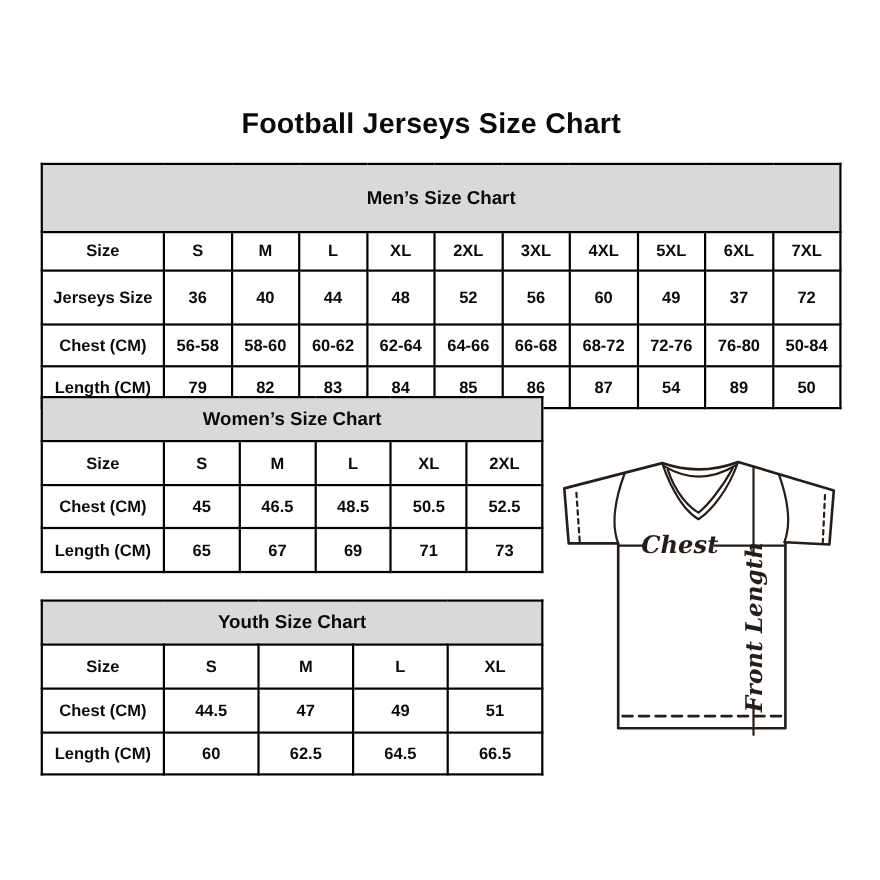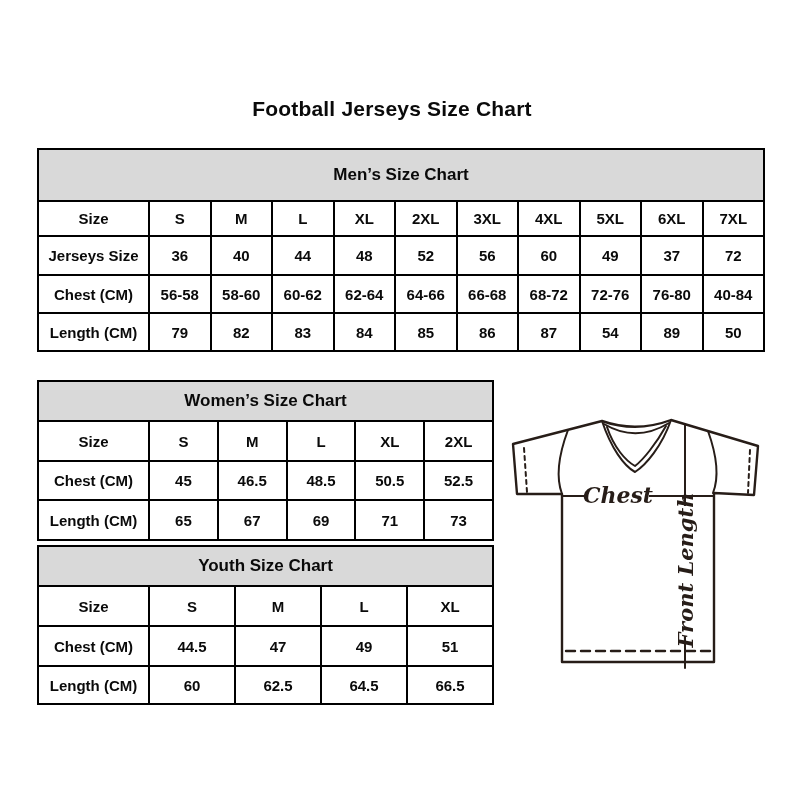--- a/index.html
+++ b/index.html
@@ -2,37 +2,37 @@
 <html><head>
 <meta charset="utf-8">
 <style>
   html,body{margin:0;padding:0;background:#fff;}
   .canvas{
     position:relative;width:800px;height:800px;background:#ffffff;
     font-family:"Liberation Sans",sans-serif;color:#000;overflow:hidden;
   }
   .page-title{
     position:absolute;top:97px;left:0;width:784px;text-align:center;
-    font-size:21px;font-weight:bold;letter-spacing:0.2px;color:#0a0a0a;
+    font-size:26px;font-weight:bold;letter-spacing:0.2px;color:#0a0a0a;
   }
   table.size-table{
     position:absolute;border-collapse:collapse;table-layout:fixed;
     background:#fff;
   }
   table.size-table td{
     border:2px solid #000;text-align:center;vertical-align:middle;
     font-weight:bold;font-size:15px;padding:0;color:#0a0a0a;overflow:hidden;
   }
   table.size-table td.hdr{
     background:#d9d9d9;font-size:17px;
   }
   table.mens{left:37px;top:148px;width:726px;}
-  table.womens{left:37px;top:380px;width:455px;padding-left:21px;}
+  table.womens{left:37px;top:360px;width:455px;padding-left:21px;}
   table.youth{left:37px;top:545px;width:455px;padding-left:35px;}
-  tr.hdr-row{height:52px;}
+  tr.hdr-row{height:62px;}
   tr.data-row{height:38px;}
   .jersey{position:absolute;left:505px;top:410px;width:265px;height:260px;}
   .jersey text{
     font-family:"DejaVu Serif",serif;font-style:italic;font-weight:bold;
     fill:#271d18;
   }
 </style>
 </head>
 <body>
 
@@ -55,21 +55,21 @@
       <td>M</td>
       <td>L</td>
       <td>XL</td>
       <td>2XL</td>
       <td>3XL</td>
       <td>4XL</td>
       <td>5XL</td>
       <td>6XL</td>
       <td>7XL</td>
     </tr>
-    <tr class="data-row" style="height:39px">
+    <tr class="data-row" style="height:49px">
       <td>Jerseys Size</td>
       <td>36</td>
       <td>40</td>
       <td>44</td>
       <td>48</td>
       <td>52</td>
       <td>56</td>
       <td>60</td>
       <td>49</td>
       <td>37</td>
@@ -79,21 +79,21 @@
       <td>Chest (CM)</td>
       <td>56-58</td>
       <td>58-60</td>
       <td>60-62</td>
       <td>62-64</td>
       <td>64-66</td>
       <td>66-68</td>
       <td>68-72</td>
       <td>72-76</td>
       <td>76-80</td>
-      <td>40-84</td>
+      <td>50-84</td>
     </tr>
     <tr class="data-row">
       <td>Length (CM)</td>
       <td>79</td>
       <td>82</td>
       <td>83</td>
       <td>84</td>
       <td>85</td>
       <td>86</td>
       <td>87</td>

